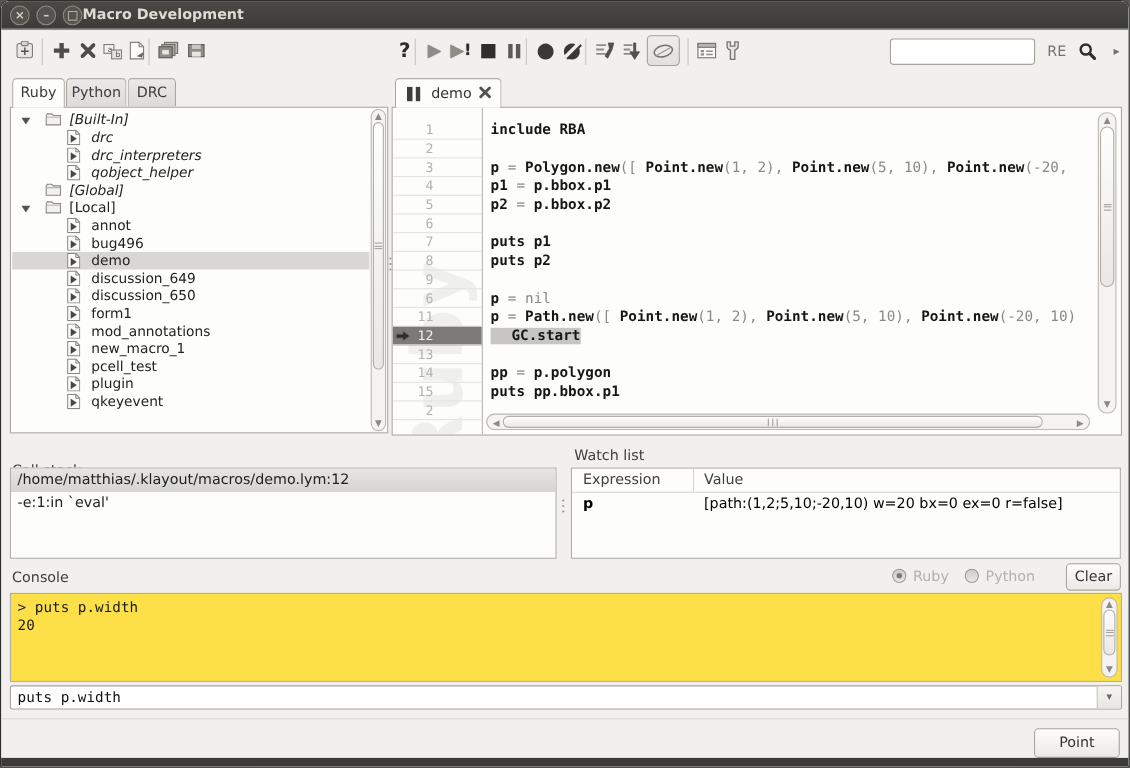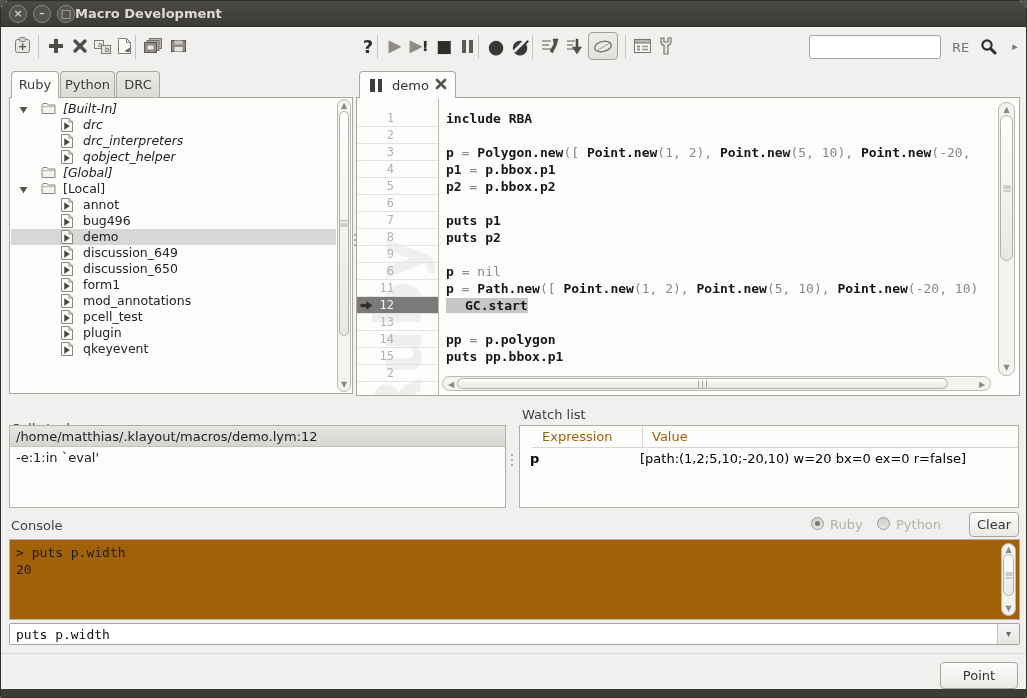--- a/index.html
+++ b/index.html
@@ -78,35 +78,35 @@
   .code-line { height:17px; line-height:17px; white-space:pre;
     font-family:"DejaVu Sans Mono","Liberation Mono",monospace; font-size:13px; }
   .ti { font-weight:bold; color:#161616; }
   .to { color:#8b8987; }
   .hl { background:#c7c6c4;padding-left:19px; }
   
   .panel-label { position:absolute; font-size:13px; color:#3e3e3e; }
   .list-box { position:absolute; background:#fdfdfc; border:1px solid #b2aea8; overflow:hidden; }
   .cs-row { height:21px; line-height:21px; font-size:13px; color:#222; padding-left:6px; white-space:nowrap; }
   .cs-row.selected { background:linear-gradient(#e6e5e3,#d6d5d2); border-bottom:1px solid #c4c2be; }
-  .watch-header { height:22px; border-bottom:1px solid #d8d6d2; position:relative; font-size:13px; color:#a16207;margin-left:12px; }
+  .watch-header { height:22px; border-bottom:1px solid #d8d6d2; position:relative; font-size:13px; color:#404040; }
   .watch-header .col2-line { position:absolute; left:110px; top:0; bottom:0; width:1px; background:#d8d6d2; }
   .watch-row { height:22px; line-height:22px; font-size:13px; position:relative; }
   .splitter-dots { position:absolute; width:3px; }
   .splitter-dots i { display:block; width:2px; height:2px; border-radius:50%; background:#9a968f; margin:3px 0; }
   
   .radio { position:absolute; width:13px; height:13px; border-radius:50%;
     background:linear-gradient(#cfcdc9,#e8e6e3); border:1px solid #9d9a94; }
   .radio.checked::after { content:""; position:absolute; left:3px; top:3px; width:5px; height:5px;
     border-radius:50%; background:#7e7b76; }
   .radio-label { position:absolute; font-size:13px; color:#b4b1ac; }
   .btn { position:absolute; background:linear-gradient(#fdfdfc,#ebe9e6); border:1px solid #a9a59f;
     border-radius:4px; font-size:13px; color:#333; text-align:center; cursor:default; }
   .console-box { position:absolute; left:8px; top:538px; width:1011px; height:81px;
-    background:#a16207; border:1px solid #b2aea8; overflow:hidden; }
+    background:#fde047; border:1px solid #b2aea8; overflow:hidden; }
   .console-text { position:absolute; left:6px; top:4px; right:20px;
     font-family:"DejaVu Sans Mono","Liberation Mono",monospace; font-size:13px; color:#1b1b1b; }
   .console-text div { height:17px; line-height:17px; white-space:pre; }
   .combo { position:absolute; left:8px; top:622px; width:1011px; height:22px;
     background:#fff; border:1px solid #a7a39d; border-radius:2px; }
   .combo input { position:absolute; left:6px; top:1px; right:26px; height:18px; border:none; outline:none;
     font-family:"DejaVu Sans Mono","Liberation Mono",monospace; font-size:13px; color:#111; background:transparent; }
   .combo .drop { position:absolute; right:0; top:0; bottom:0; width:22px; border-left:1px solid #c4c1bb;
     text-align:center; color:#6d6a65; font-size:10px; line-height:20px; background:linear-gradient(#f6f5f3,#e8e6e3); }
   .hr { position:absolute; left:0; right:0; top:652px; height:1px; background:#dbd9d5; }
@@ -385,20 +385,30 @@
         </div>
         <div class="tree-row">
           <span class="ticn" style="left:50px">
             <svg width="12" height="14" viewBox="0 0 12 14">
               <path d="M0.5 0.5 h7.5 l3.5 3.5 v9.5 h-11 z" fill="#fbfbfa" stroke="#8a8782"></path>
               <path d="M8 0.5 v3.5 h3.5" fill="none" stroke="#8a8782"></path>
               <path d="M3.5 4.8 l5 3.3 -5 3.3 z" fill="#4a4845" stroke="#3a3936" stroke-width="0.4"></path>
             </svg>
           </span>
           <span class="lbl" style="left:72px">mod_annotations</span>
+        </div>
+        <div class="tree-row">
+          <span class="ticn" style="left:50px">
+            <svg width="12" height="14" viewBox="0 0 12 14">
+              <path d="M0.5 0.5 h7.5 l3.5 3.5 v9.5 h-11 z" fill="#fbfbfa" stroke="#8a8782"></path>
+              <path d="M8 0.5 v3.5 h3.5" fill="none" stroke="#8a8782"></path>
+              <path d="M3.5 4.8 l5 3.3 -5 3.3 z" fill="#4a4845" stroke="#3a3936" stroke-width="0.4"></path>
+            </svg>
+          </span>
+          <span class="lbl" style="left:72px">new_macro_1</span>
         </div>
         <div class="tree-row">
           <span class="ticn" style="left:50px">
             <svg width="12" height="14" viewBox="0 0 12 14">
               <path d="M0.5 0.5 h7.5 l3.5 3.5 v9.5 h-11 z" fill="#fbfbfa" stroke="#8a8782"></path>
               <path d="M8 0.5 v3.5 h3.5" fill="none" stroke="#8a8782"></path>
               <path d="M3.5 4.8 l5 3.3 -5 3.3 z" fill="#4a4845" stroke="#3a3936" stroke-width="0.4"></path>
             </svg>
           </span>
           <span class="lbl" style="left:72px">pcell_test</span>

